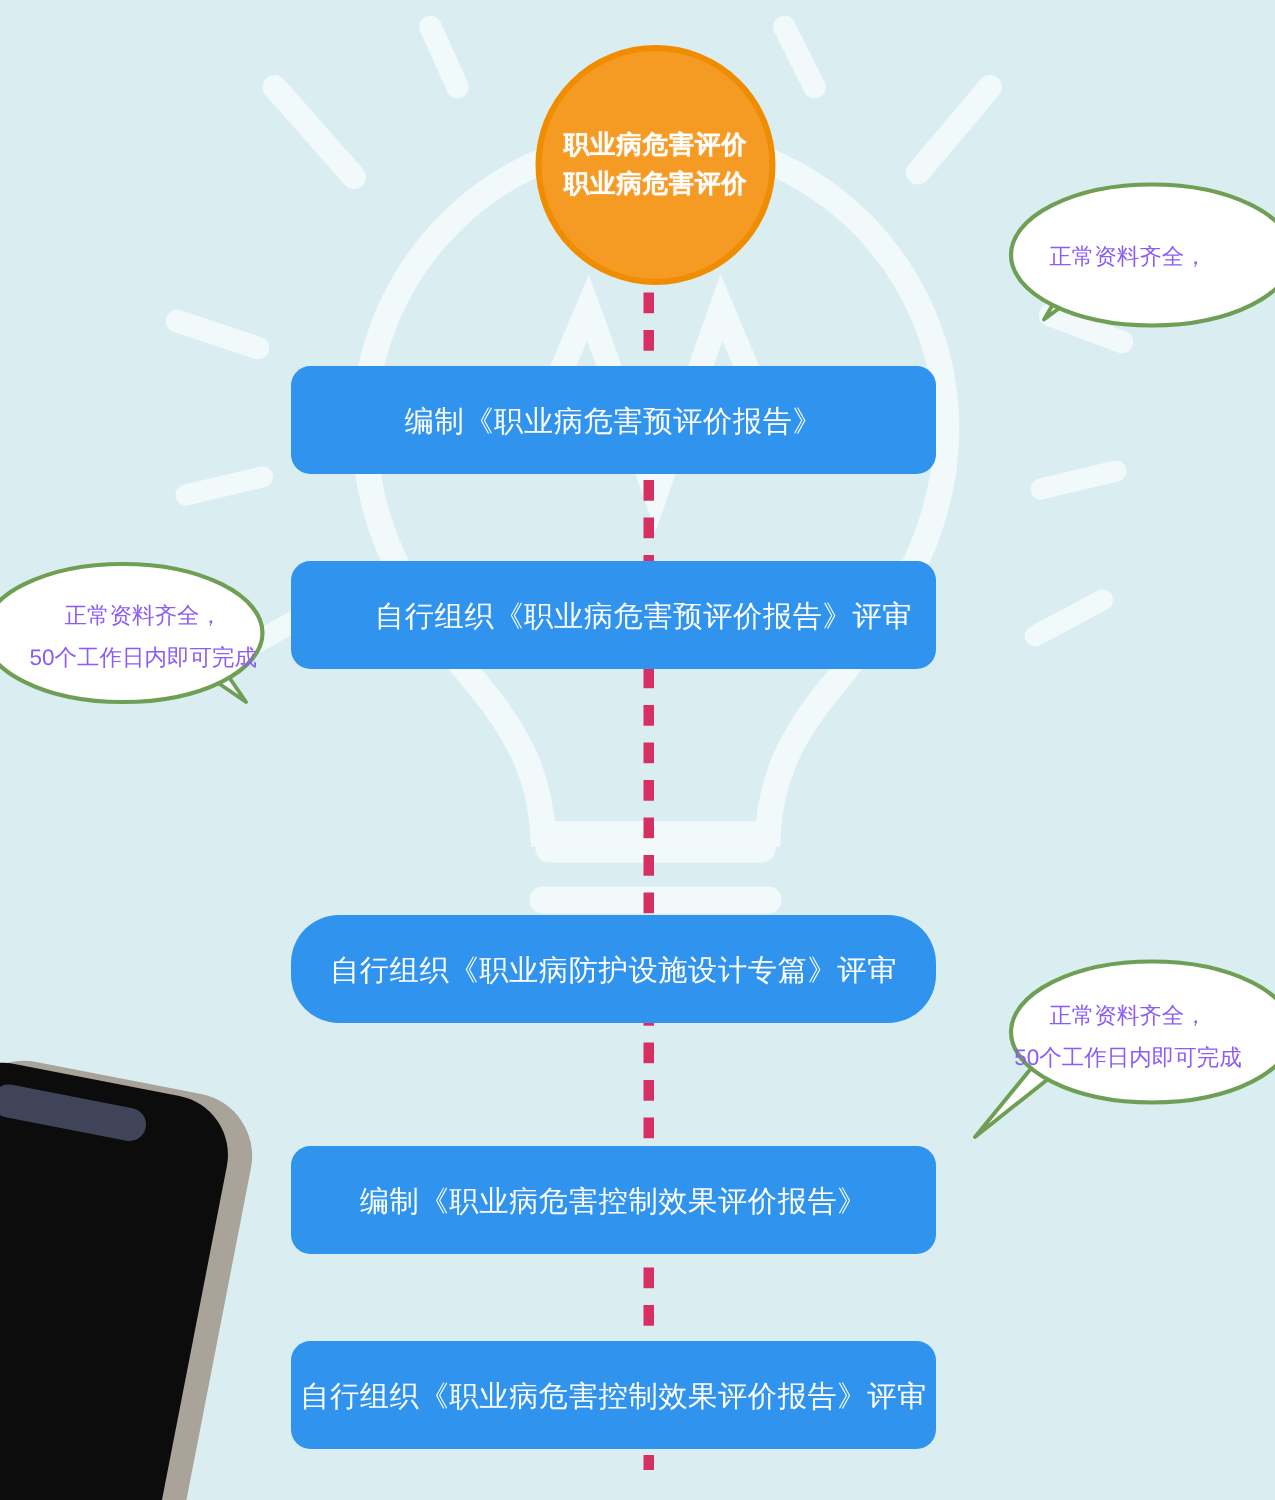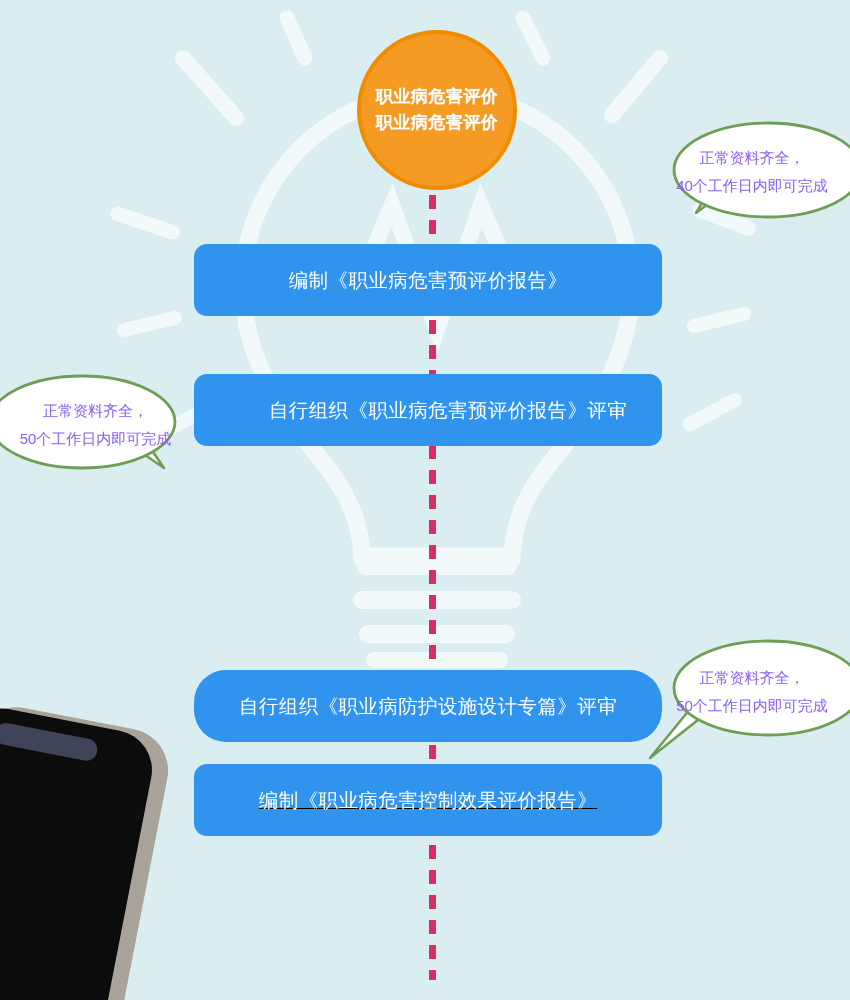--- a/index.html
+++ b/index.html
@@ -67,41 +67,41 @@
     letter-spacing: 0.5px;
     line-height: 1.55;
     white-space: nowrap;
     text-shadow: 0 0 1px rgba(255,255,255,0.6);
   }
 
   
   .flow-box {
     position: absolute;
     left: 194px;
-    width: 468px;
+    width: 430px;
     height: 72px;
     background: #3094ef;
     border-radius: 13px;
     display: flex;
     align-items: center;
     justify-content: center;
     z-index: 4;
     box-sizing: border-box;
   }
   .flow-box .box-label {
     color: #ffffff;
     font-size: 19.5px;
     letter-spacing: 0.4px;
     white-space: nowrap;
   }
   #box-0 { top: 244px; }
   #box-1 { top: 374px; padding-left: 40px; }
   #box-2 { top: 504px; }
-  #box-3 { top: 670px; border-radius: 32px; }
-  #box-4 { top: 764px; text-decoration: underline; }
+  #box-3 { top: 610px; border-radius: 32px; }
+  #box-4 { top: 764px; }
   #box-5 { top: 894px; }
 
   
   .bubble {
     position: absolute;
     z-index: 7;
   }
   .bubble .bubble-svg {
     position: absolute;
     left: 0;
@@ -187,30 +187,32 @@
   </div>
   <div class="flow-box" id="box-1">
     <span class="box-label">自行组织《职业病危害预评价报告》评审</span>
   </div>
   <div class="flow-box" id="box-3">
     <span class="box-label">自行组织《职业病防护设施设计专篇》评审</span>
   </div>
   <div class="flow-box" id="box-4">
     <span class="box-label">编制《职业病危害控制效果评价报告》</span>
   </div>
+  <div class="flow-box" id="box-5">
+    <span class="box-label">自行组织《职业病危害控制效果评价报告》评审</span>
+  </div>
 
   <div class="bubble" id="bubble-0">
     <svg class="bubble-svg" width="220" height="110" viewBox="0 0 220 110" aria-hidden="true">
       <path d="M40 95 L 76 68 L 62 58 Z" fill="#ffffff" stroke="#6f9e55" stroke-width="2.6" stroke-linejoin="round"></path>
       <ellipse cx="112" cy="52" rx="94" ry="47" fill="#ffffff" stroke="#6f9e55" stroke-width="2.8"></ellipse>
       <path d="M58 72 L 76 66 L 64 58 Z" fill="#ffffff" stroke="none"></path>
     </svg>
     <div class="bubble-text">
       <span class="bline">正常资料齐全，</span>
-      <span class="bline">40个工作日内即可完成</span>
     </div>
   </div>
 
   <div class="bubble" id="bubble-1">
     <svg class="bubble-svg" width="215" height="108" viewBox="0 0 215 108" aria-hidden="true">
       <path d="M186 96 L 148 70 L 160 58 Z" fill="#ffffff" stroke="#6f9e55" stroke-width="2.6" stroke-linejoin="round"></path>
       <ellipse cx="104" cy="50" rx="93" ry="46" fill="#ffffff" stroke="#6f9e55" stroke-width="2.8"></ellipse>
       <path d="M150 70 L 140 62 L 158 58 Z" fill="#ffffff" stroke="none"></path>
     </svg>
     <div class="bubble-text">

